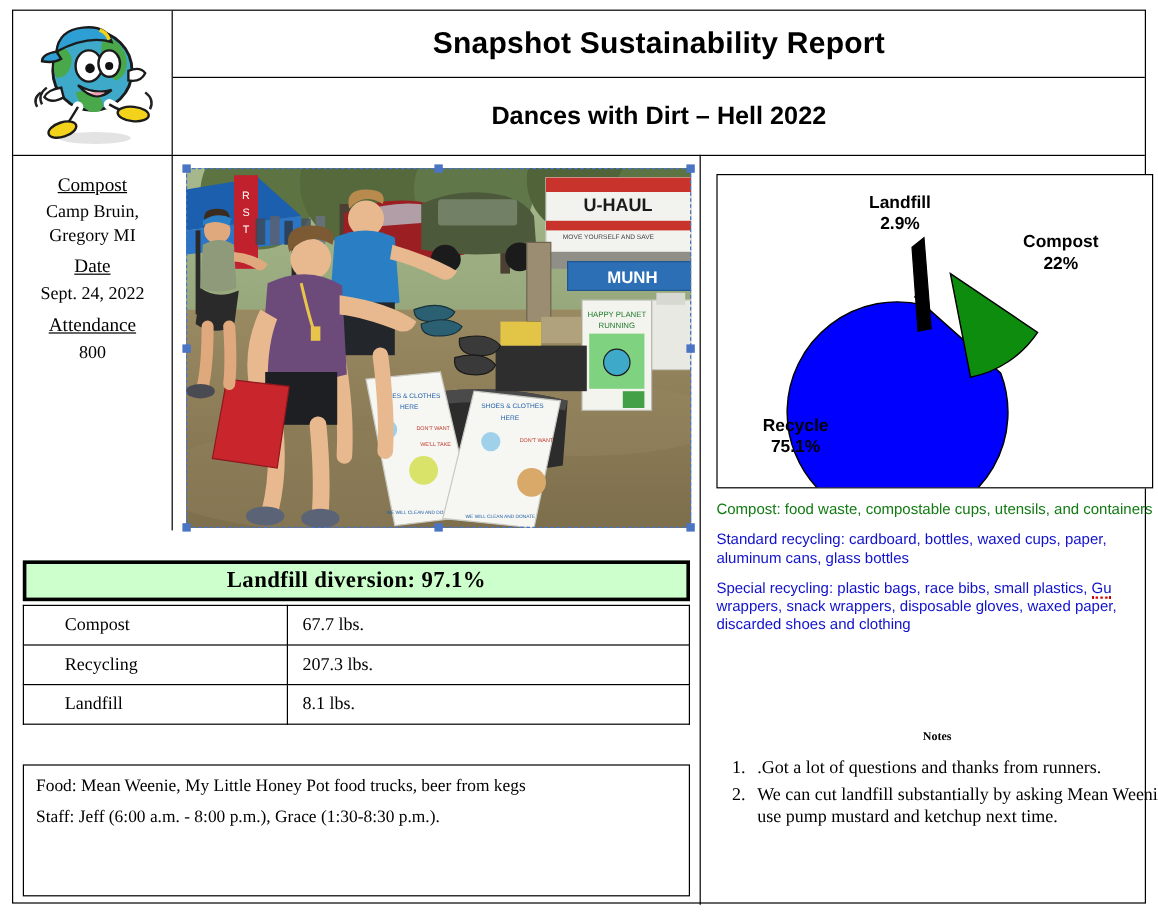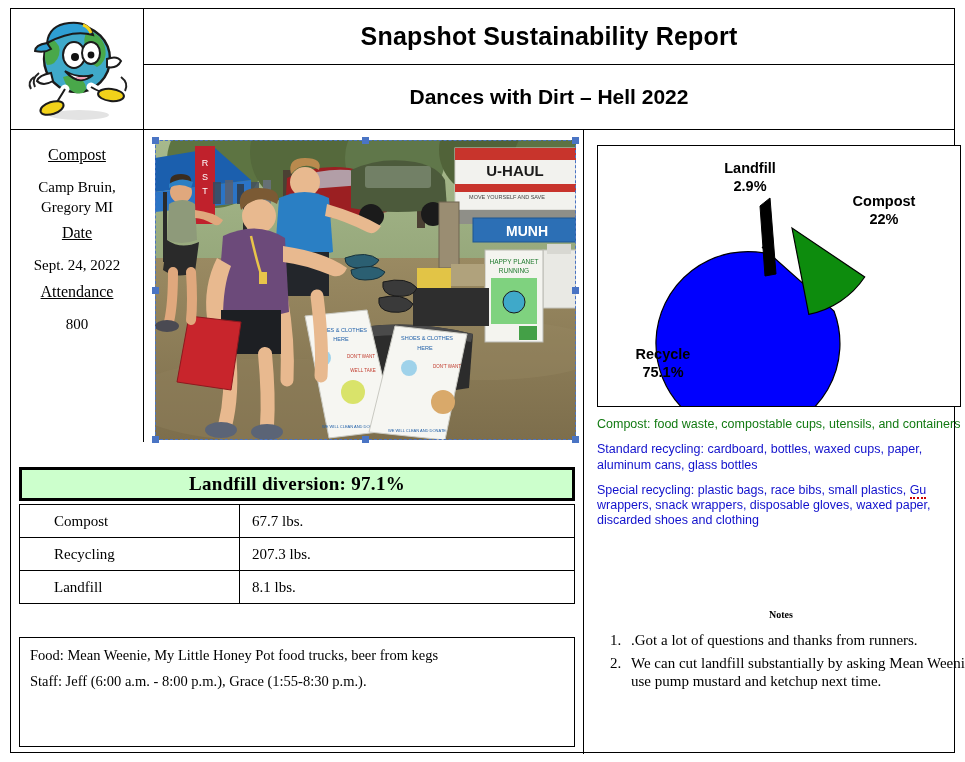--- a/index.html
+++ b/index.html
@@ -45,21 +45,21 @@
   .hrule-main{position:absolute;left:0;top:120px;width:100%;border-top:1px solid #000;}
   .vrule-main{position:absolute;left:572px;top:120px;width:0;height:625px;border-left:1px solid #000;}
 
   
   .info-col{
     position:absolute;left:0;top:120px;width:133px;height:313px;
     border-right:1px solid #000;box-sizing:border-box;
     text-align:center;padding-top:10px;font-size:15px;line-height:1.28;
   }
   .info-head{text-decoration:underline;font-size:16px;margin-top:6px;}
-  .info-val{margin-top:13px;}
+  .info-val{margin-top:3px;}
 
   
   .photo-wrap{
     position:absolute;left:141px;top:128px;width:427px;height:306px;
   }
   .photo{
     position:absolute;left:3px;top:3px;width:421px;height:300px;
     overflow:hidden;background:#6d7a52;
   }
   .photo svg{display:block;}
@@ -382,21 +382,21 @@
       </tr>
       <tr>
         <td class="k">Landfill</td>
         <td class="v">8.1 lbs.</td>
       </tr>
     </tbody>
   </table>
 
   <div class="botnotes">
     <p>Food: Mean Weenie, My Little Honey Pot food trucks, beer from kegs</p>
-    <p>Staff: Jeff (6:00 a.m. - 8:00 p.m.), Grace (1:55-8:30 p.m.).</p>
+    <p>Staff: Jeff (6:00 a.m. - 8:00 p.m.), Grace (1:30-8:30 p.m.).</p>
   </div>
 
   <div class="chartbox">
     <svg width="362" height="260" viewBox="0 0 362 260">
 
       <path d="M178 103
                A 92 92 0 1 0 243 160
                L 171 96 Z" fill="#0000ff" stroke="#000" stroke-width="1.2" transform="translate(-7,5)"></path>
 
       <path d="M186 86 L186 174 A 88 88 0 0 0 248 148 Z" fill="#0d8c0d" stroke="#000" stroke-width="1.2" transform="translate(8,-4) rotate(-11 186 86)"></path>

